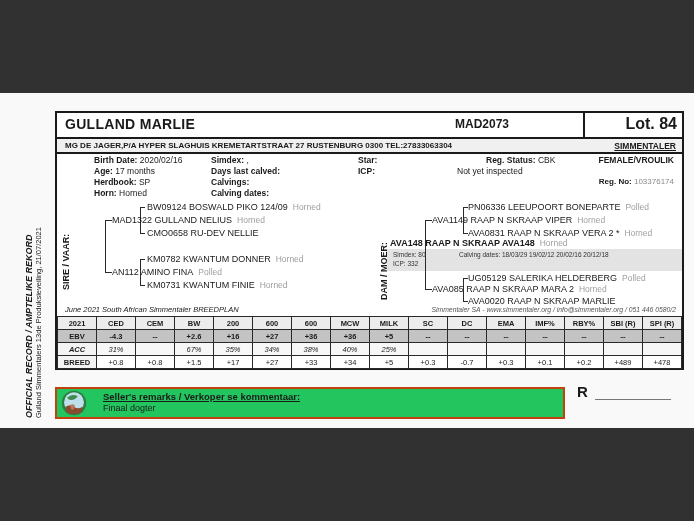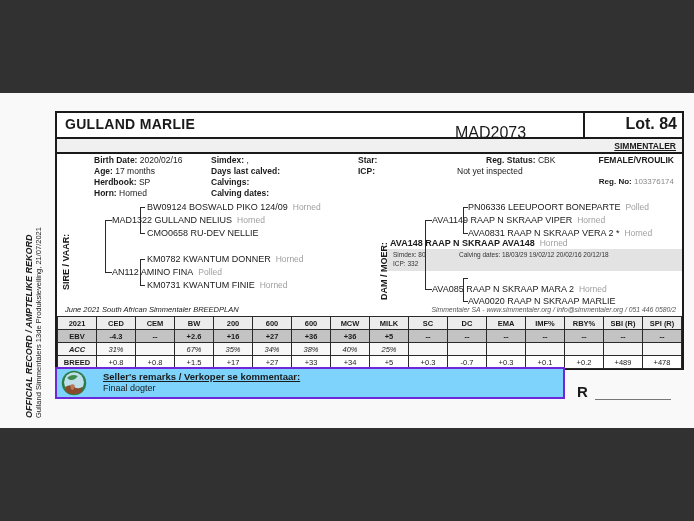--- a/index.html
+++ b/index.html
@@ -7,21 +7,21 @@
        font-family:"Liberation Sans", sans-serif;color:#1a1a1a;}
   .band{position:absolute;left:0;top:93px;width:694px;height:335px;background:#f9f9f9;}
   
   .sidebar{position:absolute;left:24px;top:418px;transform:rotate(-90deg);transform-origin:0 0;white-space:nowrap;}
   .sidebar .l1{font-size:9px;font-weight:bold;font-style:italic;display:block;}
   .sidebar .l2{font-size:7.5px;display:block;}
   
   .card{position:absolute;left:55px;top:111px;width:625px;height:255px;border:2px solid #1a1a1a;background:#fff;}
   .row-title{position:absolute;left:0;top:0;width:100%;height:24px;border-bottom:2px solid #1a1a1a;background:#fff;}
   .animal-name{position:absolute;left:8px;top:3px;font-size:14px;font-weight:bold;letter-spacing:.3px;}
-  .animal-id{position:absolute;left:398px;top:4px;font-size:16px;font-weight:normal;margin-top:7px;}
+  .animal-id{position:absolute;left:398px;top:4px;font-size:12px;font-weight:bold;}
   .lot-box{position:absolute;right:0;top:0;width:97px;height:24px;border-left:2px solid #1a1a1a;text-align:right;}
   .lot-box span{font-size:16px;font-weight:bold;padding:2px 5px 0 0;display:inline-block;}
   .row-owner{position:absolute;left:0;top:26px;width:100%;height:13px;border-bottom:2px solid #1a1a1a;background:#f0f0f0;}
   .owner-text{position:absolute;left:8px;top:2px;font-size:8px;font-weight:bold;white-space:nowrap;}
   .breed-text{position:absolute;right:6px;top:2px;font-size:8.5px;font-weight:bold;text-decoration:underline;}
   .info-line{font-size:8.5px;line-height:11px;white-space:nowrap;}
   .info-line b{font-weight:bold;padding-left:29px;}
   .info-line .val{font-weight:normal;}
   .info-col{position:absolute;top:42px;}
   .sex-text{position:absolute;right:8px;top:42px;font-size:8.5px;font-weight:bold;}
@@ -43,21 +43,21 @@
   .bp th,.bp td{border:1px solid #2a2a2a;text-align:center;padding:0;height:12px;font-size:7.5px;
                 overflow:hidden;white-space:nowrap;}
   .bp thead th{font-weight:bold;background:#ececec;}
   .bp tbody th{font-weight:bold;background:#f3f3f3;}
   .bp tr.r-ebv td{background:#c3c3c3;font-weight:bold;}
   .bp tr.r-ebv th{background:#c3c3c3;}
   .bp tr.r-acc td{font-style:italic;background:#f7f7f7;}
   .bp tr.r-acc th{font-style:italic;}
   .bp tr.r-breed td{background:#fff;}
   
-  .remarks{position:absolute;left:55px;top:367px;width:506px;height:28px;border:2px solid #6d28d9;background:#7dd3fc;}
+  .remarks{position:absolute;left:55px;top:387px;width:506px;height:28px;border:2px solid #c2410c;background:#22c55e;}
   .logo{position:absolute;left:4px;top:1px;width:26px;height:26px;}
   .remarks-title{position:absolute;left:46px;top:2px;font-size:9.5px;font-weight:bold;text-decoration:underline;}
   .remarks-text{position:absolute;left:46px;top:14px;font-size:9px;}
   .price{position:absolute;left:577px;top:383px;font-size:15px;font-weight:bold;}
   .price-line{position:absolute;left:595px;top:399px;width:76px;height:1px;background:#777;}
 </style>
 </head>
 <body>
 
 <div class="band"></div>
@@ -71,20 +71,21 @@
 
   <div class="row-title">
     <span class="animal-name">GULLAND MARLIE</span>
     <span class="animal-id">MAD2073</span>
     <div class="lot-box">
       <span>Lot. 84</span>
     </div>
   </div>
 
   <div class="row-owner">
+    <span class="owner-text">MG DE JAGER,P/A HYPER SLAGHUIS KREMETARTSTRAAT 27 RUSTENBURG 0300 TEL:27833063304</span>
     <span class="breed-text">SIMMENTALER</span>
   </div>
 
   <div class="info-col" style="left:8px">
     <div class="info-line"><b>Birth Date:</b> <span class="val">2020/02/16</span></div>
     <div class="info-line"><b>Age:</b> <span class="val">17 months</span></div>
     <div class="info-line"><b>Herdbook:</b> <span class="val">SP</span></div>
     <div class="info-line"><b>Horn:</b> <span class="val">Horned</span></div>
   </div>
   <div class="info-col" style="left:125px">
@@ -135,20 +136,21 @@
   <div class="hline" style="left:368px;top:107px;width:7px"></div>
   <div class="hline" style="left:368px;top:176px;width:7px"></div>
   <div class="vline" style="left:406px;top:165px;height:23px"></div>
   <div class="hline" style="left:406px;top:165px;width:5px"></div>
   <div class="hline" style="left:406px;top:188px;width:5px"></div>
 
   <div class="ped-row" style="left:411px;top:89px"><span>PN06336 LEEUPOORT BONEPARTE</span><span class="horn">Polled</span></div>
   <div class="ped-row" style="left:375px;top:102px"><span>AVA1149 RAAP N SKRAAP VIPER</span><span class="horn">Horned</span></div>
   <div class="ped-row" style="left:411px;top:115px"><span>AVA0831 RAAP N SKRAAP VERA 2 *</span><span class="horn">Horned</span></div>
   <div class="ped-row main" style="left:333px;top:125px"><span>AVA148 RAAP N SKRAAP AVA148</span><span class="horn" style="font-weight:normal">Horned</span></div>
+  <div class="ped-row" style="left:411px;top:160px"><span>UG05129 SALERIKA HELDERBERG</span><span class="horn">Polled</span></div>
   <div class="ped-row" style="left:375px;top:171px"><span>AVA085 RAAP N SKRAAP MARA 2</span><span class="horn">Horned</span></div>
   <div class="ped-row" style="left:411px;top:183px"><span>AVA0020 RAAP N SKRAAP MARLIE</span><span class="horn"></span></div>
 
   <div class="bp-caption">June 2021 South African Simmentaler BREEDPLAN</div>
   <div class="bp-contact">Simmentaler SA - www.simmentaler.org / info@simmentaler.org / 051 446 0580/2</div>
   <table class="bp">
     <thead>
         <tr>
           <th>2021</th>
           <th>CED</th>

